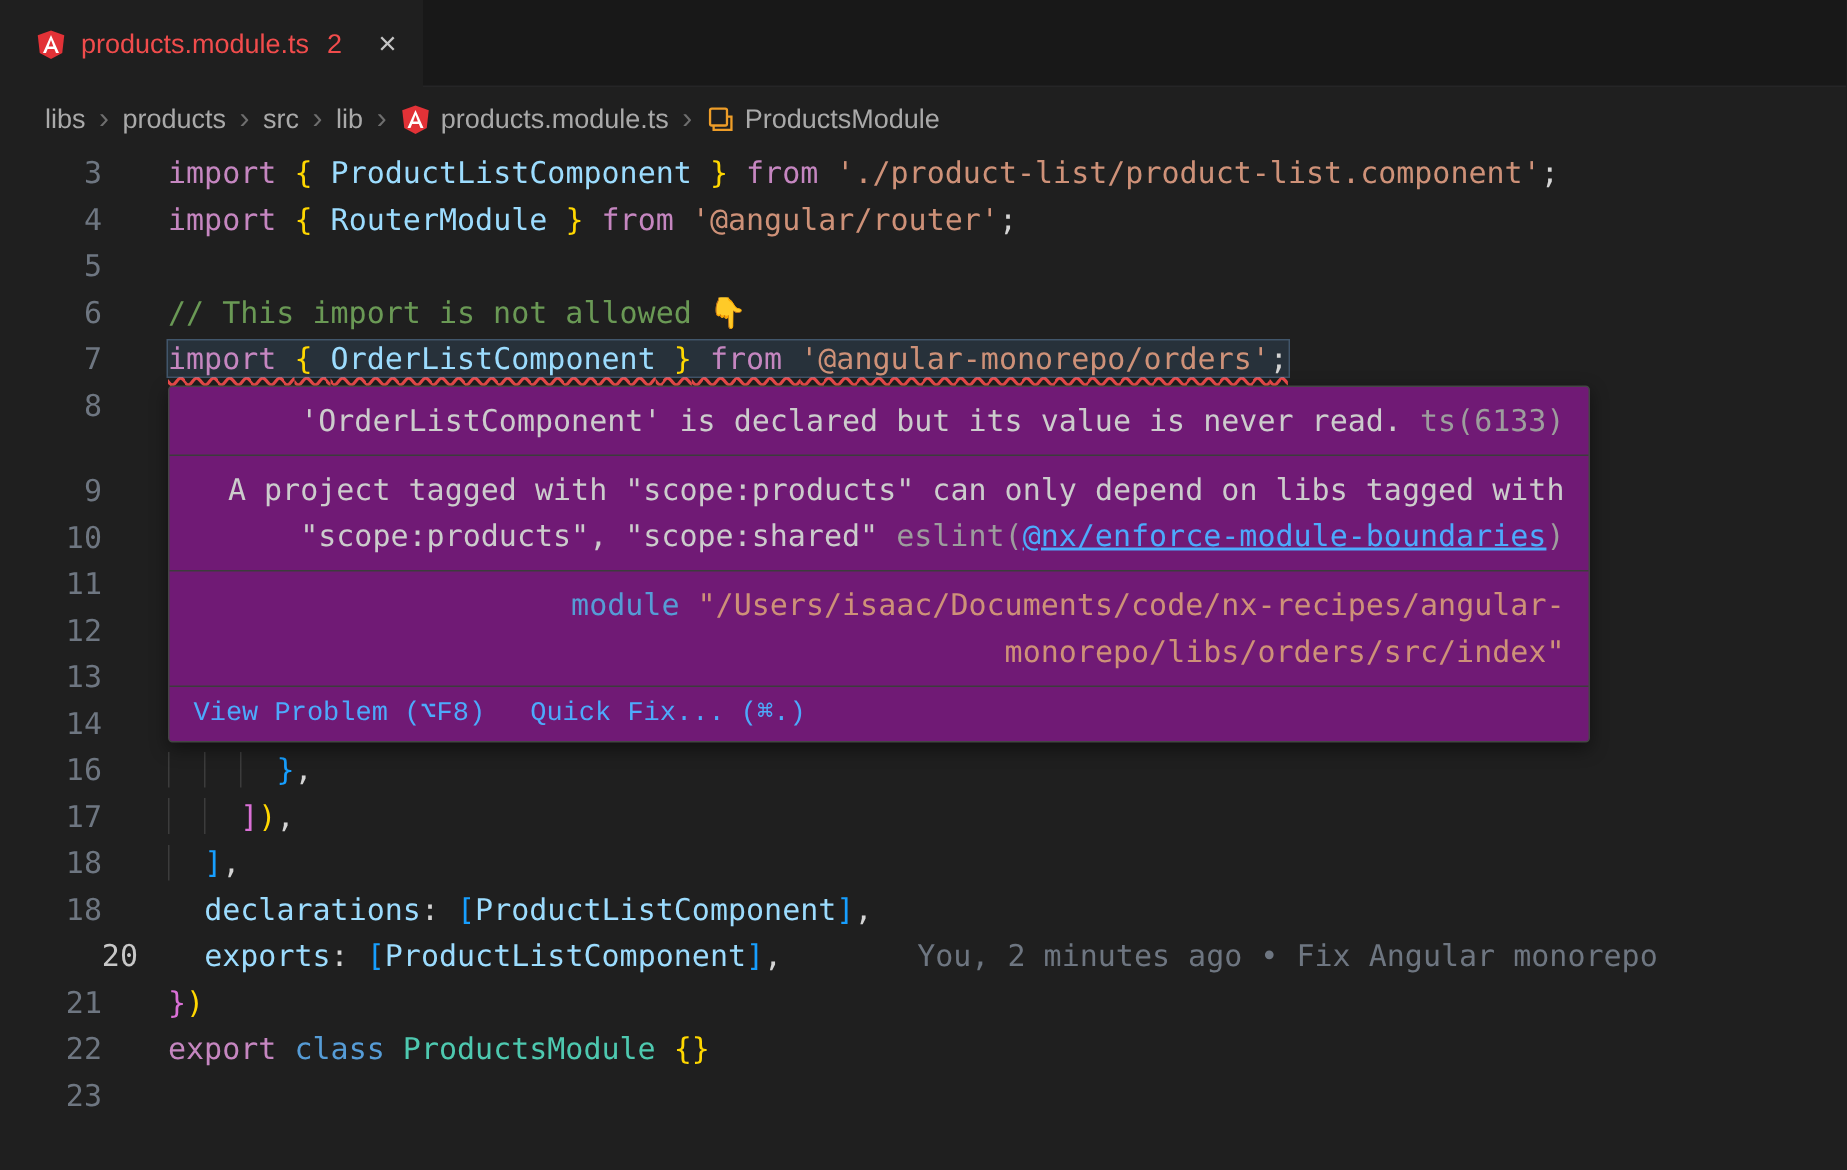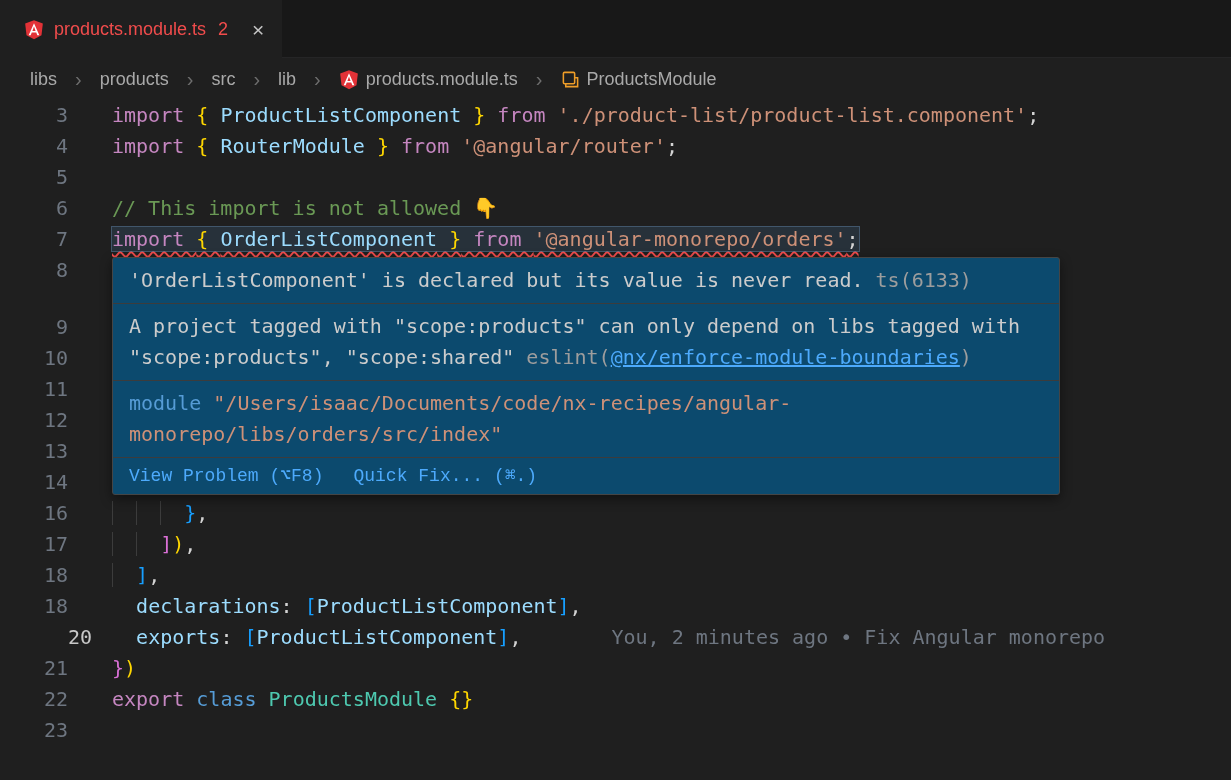--- a/index.html
+++ b/index.html
@@ -20,21 +20,21 @@
     font-family:"Liberation Sans",sans-serif;font-size:18px;
     height:58px;margin-bottom:-1px;position:relative;z-index:1;
     cursor:pointer;
   }
   .tab-label,.tab-badge{color:#f14c4c;}
   .tab-badge{margin-left:2px;}
   .tab-close{color:#c5c5c5;font-size:21px;margin-left:14px;cursor:pointer;line-height:1;}
   .tab-icon{display:flex;align-items:center;}
   
   .breadcrumbs{
-    height:42px;display:flex;align-items:center;gap:18px;
+    height:42px;display:flex;align-items:center;gap:9px;
     padding-left:30px;background:#1f1f1f;
     font-family:"Liberation Sans",sans-serif;font-size:18px;color:#a9a9a9;
   }
   .bc-item{display:flex;align-items:center;gap:7px;cursor:pointer;}
   .bc-sep{color:#6e6e6e;font-size:20px;line-height:1;}
   
   .editor{position:relative;font-size:20px;line-height:31px;color:#d4d4d4;}
   .cl{height:31px;position:relative;padding-left:112px;white-space:pre;cursor:text;}
   .cl.tall{height:57px;}
   .ln{position:absolute;left:0;top:0;width:68px;text-align:right;color:#6e7681;}
@@ -49,22 +49,22 @@
     background:rgba(56,86,116,.32);
     outline:1px solid rgba(106,154,200,.45);
     text-decoration:underline wavy #f14c4c 1.5px;
     text-underline-offset:5px;
     text-decoration-skip-ink:none;
   }
   .blame{color:#6e7681;margin-left:90px;}
   
   .hover{
     position:absolute;left:112px;top:157px;width:948px;z-index:5;
-    background:#0c4a6e;border:1px solid #454545;border-radius:3px;
-    box-sizing:border-box;box-shadow:0 4px 12px rgba(0,0,0,.45);
+    background:#701a75;border:1px solid #454545;border-radius:3px;
+    box-sizing:border-box;box-shadow:0 4px 12px rgba(0,0,0,.45);text-align:right;
   }
   .hv-sec{padding:7px 16px;border-bottom:1px solid #3c3c3c;}
   .hv-text{max-width:1000px;white-space:normal;color:#cccccc;font-size:20px;line-height:31px;overflow-wrap:normal;}
   .msg{color:#cccccc}.dim{color:#9d9d9d}
   .link{color:#4daafc;text-decoration:underline;cursor:pointer;}
   .hv-foot{
     padding:7px 16px;display:flex;gap:30px;
     font-family:Liberation Mono, monospace;font-size:18px;line-height:22px;
   }
   .hv-action{color:#4daafc;text-decoration:none;cursor:pointer;}

